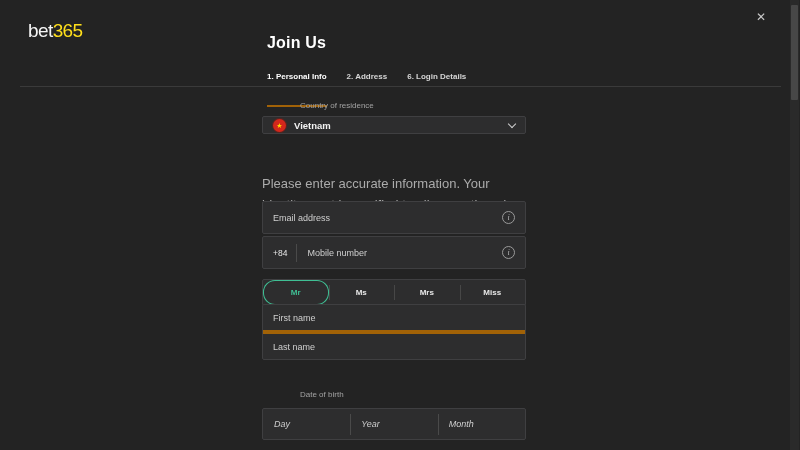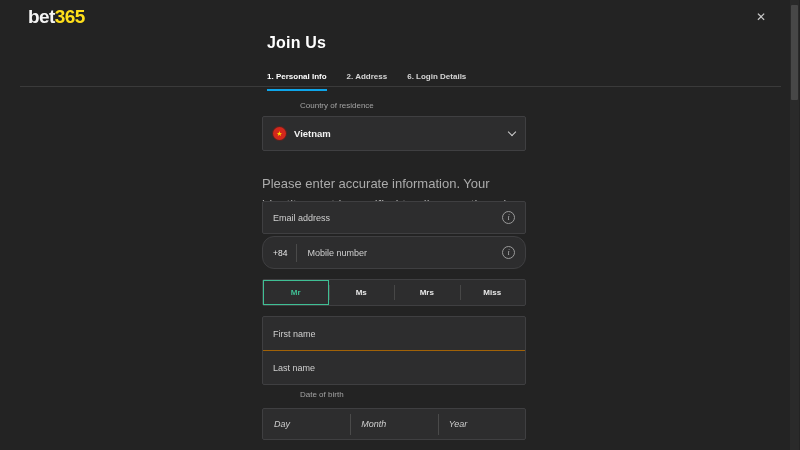--- a/index.html
+++ b/index.html
@@ -1,35 +1,35 @@
 <!DOCTYPE html>
 <html><head>
 <meta charset="utf-8">
 <style>
   * { margin:0; padding:0; box-sizing:border-box; }
   html,body { width:800px; height:450px; background:#232323; overflow:hidden; }
   body { font-family:"Liberation Sans", sans-serif; -webkit-font-smoothing:antialiased; }
   #stage { position:relative; width:800px; height:450px; background:#232323; color:#eaeaea; }
 
   
-  .logo { position:absolute; left:28px; top:6px; font-size:19px; font-weight:700; letter-spacing:-0.6px; cursor:pointer; }
+  .logo { position:absolute; left:28px; top:20px; font-size:19px; font-weight:400; letter-spacing:-0.6px; cursor:pointer; }
   .logo .bet { color:#f5f5f5; }
   .logo .n365 { color:#ffdf1b; }
   .close-btn { position:absolute; left:750px; top:6px; width:22px; height:22px; display:flex; align-items:center; justify-content:center;
                color:#c9c9c9; font-size:12px; cursor:pointer; }
 
   
   .scroll-track { position:absolute; right:1px; top:0; width:9px; height:450px; background:#2a2a2a; }
   .scroll-thumb { position:absolute; left:1px; top:5px; width:7px; height:95px; background:#474747; border-radius:1px; }
 
   
   .page-title { position:absolute; left:267px; top:34px; font-size:16px; font-weight:700; color:#ffffff; letter-spacing:0.2px; }
   .tabs { position:absolute; left:267px; top:66px; display:flex; gap:20px; }
   .tab { font-size:8px; font-weight:700; color:#d6d6d6; padding:6px 0 10px 0; cursor:pointer; white-space:nowrap; }
-  .tab.active { color:#ffffff; border-bottom:2px solid #0ea5e9; padding-bottom:8px; }
+  .tab.active { color:#ffffff; border-bottom:2px solid #a16207; padding-bottom:24px; }
   .tabs-divider { position:absolute; left:20px; top:86px; width:761px; height:1px; background:#3a3a3a; }
 
   
   .field-label { position:absolute; left:262px; font-size:8px; color:#a3a3a3;margin-left:38px; }
   .box { position:absolute; left:262px; width:264px; background:#2d2d2e; border:1px solid #3f3f41; border-radius:2px; }
 
   .select-row { display:flex; align-items:center; height:100%; padding:0 10px; cursor:pointer; }
   .flag { width:13px; height:13px; border-radius:50%; background:#d3271c; display:flex; align-items:center; justify-content:center;
           box-shadow:0 0 0 1px #5a2420; flex:0 0 auto; }
   .flag .star { color:#ffd800; font-size:7px; line-height:7px; }
@@ -46,26 +46,26 @@
   .info-icon { width:13px; height:13px; border:1px solid #9a9a9a; border-radius:50%; display:flex; align-items:center;
                justify-content:center; color:#b9b9b9; font-size:8px; font-style:italic; font-family:"Liberation Serif", serif;
                flex:0 0 auto; cursor:pointer; }
   .dial-code { font-size:8.5px; color:#e6e6e6; padding-right:9px; flex:0 0 auto; }
   .vdiv { width:1px; height:18px; background:#4a4a4a; margin-right:10px; flex:0 0 auto; }
 
   .seg-group { display:flex; height:100%; }
   .seg { flex:1; display:flex; align-items:center; justify-content:center; font-size:8px; font-weight:700; color:#e8e8e8;
          cursor:pointer; position:relative; }
   .seg + .seg::before { content:""; position:absolute; left:0; top:20%; height:60%; width:1px; background:#474747; }
-  .seg.selected { color:#3fbf94; box-shadow:inset 0 0 0 1px #3fbf94; border-radius:0; }
+  .seg.selected { color:#3fbf94; box-shadow:inset 0 0 0 1px #3fbf94; border-radius:12px; }
   .seg.selected::before { display:none; }
 
   .names-group { display:flex; flex-direction:column; height:100%; }
   .name-row { flex:1; display:flex; align-items:center; padding:0 10px; }
-  .name-row + .name-row { border-top:1px solid #a16207; }
+  .name-row + .name-row { border-top:4px solid #a16207; }
   .name-row input { width:100%; background:transparent; border:none; outline:none; color:#e6e6e6; font-size:9px;
                     font-family:"Liberation Sans", sans-serif; }
   .name-row input::placeholder { color:#cfcfcf; opacity:1; }
 
   .dob-group { display:flex; height:100%;font-style:italic; }
   .dob-cell { flex:1; display:flex; align-items:center; padding:0 11px; font-size:9px; color:#cfcfcf; cursor:pointer; position:relative; }
   .dob-cell + .dob-cell::before { content:""; position:absolute; left:0; top:15%; height:70%; width:1px; background:#4a4a4a; }
 </style>
 </head>
 <body>
@@ -83,70 +83,70 @@
 
   <div class="page-title">Join Us</div>
   <div class="tabs">
     <div class="tab active">1. Personal Info</div>
     <div class="tab">2. Address</div>
     <div class="tab">6. Login Details</div>
   </div>
   <div class="tabs-divider"></div>
 
   <div class="field-label" style="top:101px;">Country of residence</div>
-  <div class="box" style="top:116px; height:35px;">
+  <div class="box" style="top:116px; height:18px;">
     <div class="select-row">
       <span class="flag">
           <span class="star">★</span>
         </span>
       <span class="select-value">Vietnam</span>
       <span class="chevron"></span>
     </div>
   </div>
 
   <div class="notice">Please enter accurate information. Your identity must be verified to allow continued use of your account.</div>
 
   <div class="box" style="top:201px; height:33px;">
     <div class="input-row">
       <input type="text" placeholder="Email address" style="">
       <span class="info-icon">i</span>
     </div>
   </div>
 
-  <div class="box" style="top:236px; height:33px;border-radius:12px;">
+  <div class="box" style="top:236px; height:33px;">
     <div class="input-row">
       <span class="dial-code">+84</span>
       <span class="vdiv"></span>
       <input type="text" placeholder="Mobile number" style="">
       <span class="info-icon">i</span>
     </div>
   </div>
 
   <div class="box" style="top:279px; height:27px;">
     <div class="seg-group">
       <div class="seg selected">Mr</div>
       <div class="seg">Ms</div>
       <div class="seg">Mrs</div>
       <div class="seg">Miss</div>
     </div>
   </div>
 
-  <div class="box" style="top:316px; height:69px;">
+  <div class="box" style="top:304px; height:56px;">
     <div class="names-group">
       <div class="name-row">
         <input type="text" placeholder="First name" style="">
       </div>
       <div class="name-row">
         <input type="text" placeholder="Last name" style="">
       </div>
     </div>
   </div>
 
   <div class="field-label" style="top:390px;">Date of birth</div>
   <div class="box" style="top:408px; height:32px;">
     <div class="dob-group">
       <div class="dob-cell">Day</div>
+      <div class="dob-cell">Year</div>
       <div class="dob-cell">Month</div>
-      <div class="dob-cell">Year</div>
     </div>
   </div>
 
 </div>
 
 </body></html>

